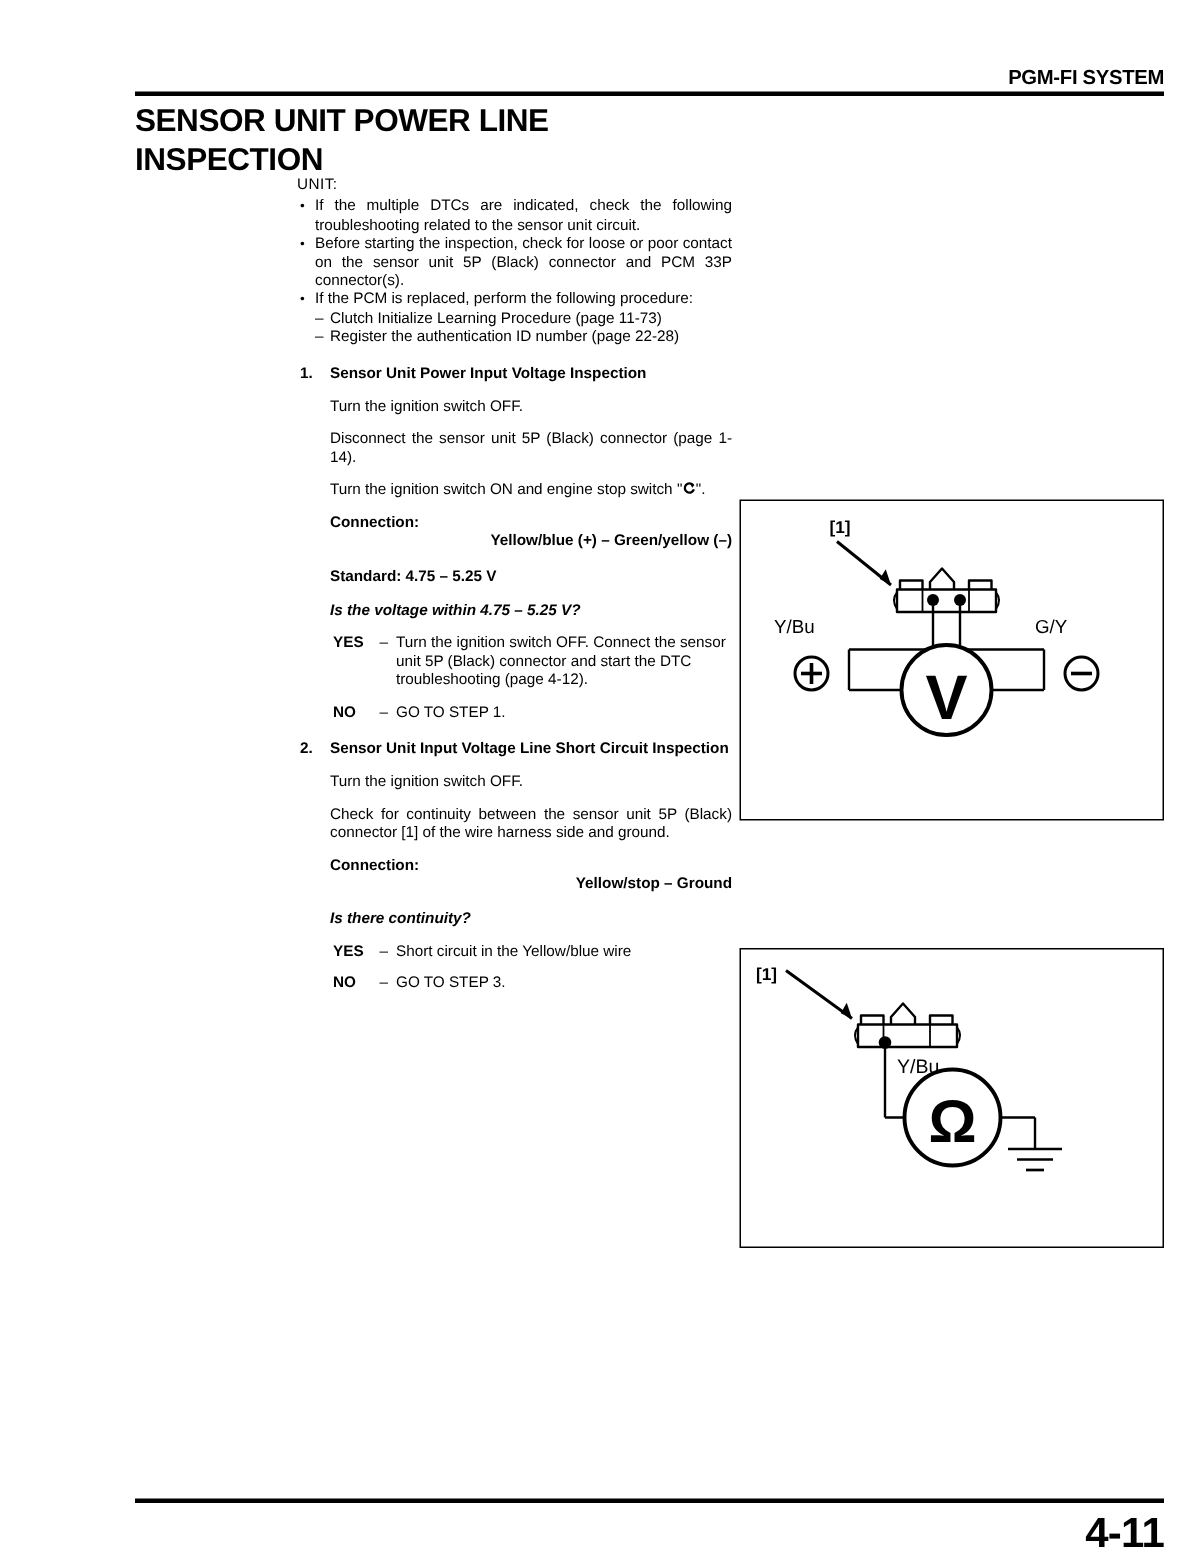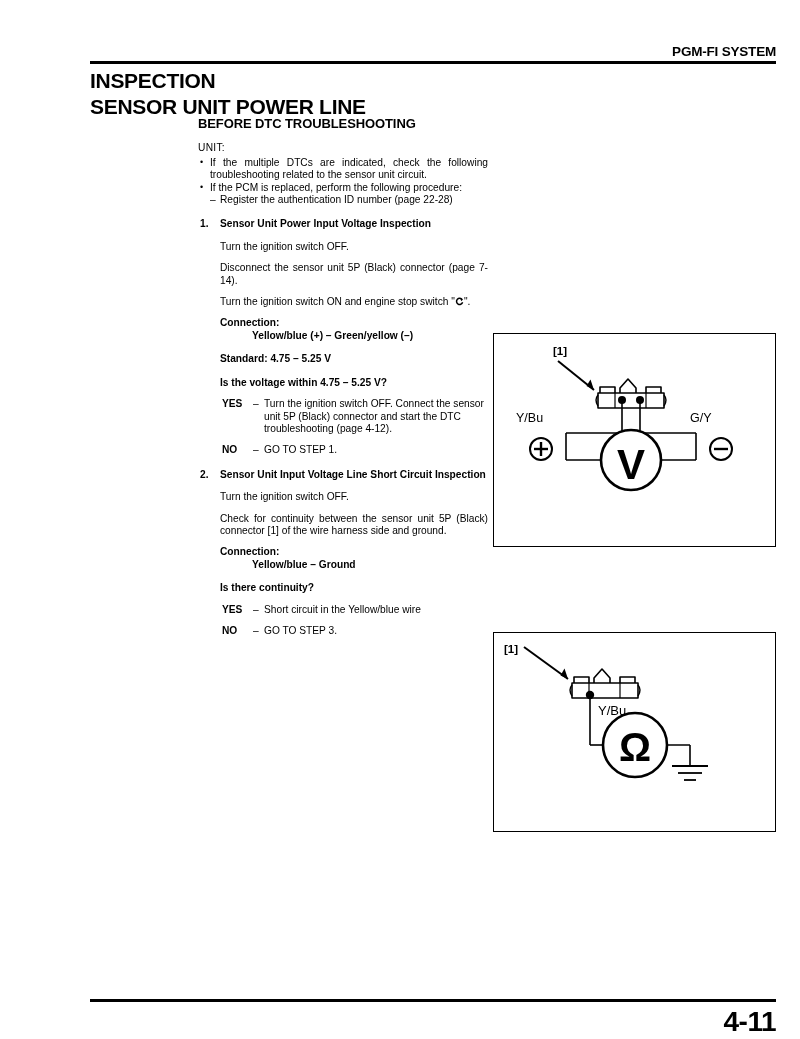--- a/index.html
+++ b/index.html
@@ -63,23 +63,23 @@
     content:"\2013";position:absolute;left:0px;top:0px;
   }
 
   .step{margin-top:12px;position:relative;padding-left:22px;}
   .step-no{position:absolute;left:2px;top:0;font-weight:bold;font-size:10.2px;}
   .step-title{font-weight:bold;font-size:10.2px;line-height:12.4px;text-align:justify;}
 
   .body-txt{margin-top:9px;text-align:justify;line-height:12.4px;}
   .body-txt.first{margin-top:10px;}
   .conn-label{font-weight:bold;margin-top:9px;}
-  .conn-val{font-weight:bold;margin-left:32px;}
+  .conn-val{font-weight:bold;margin-left:32px;text-align:right;}
   .std{font-weight:bold;margin-top:11px;}
-  .qst{font-weight:bold;margin-top:11px;}
+  .qst{font-weight:bold;font-style:italic;margin-top:11px;}
 
   .yn{position:relative;margin-top:9px;padding-left:44px;}
   .yn .lbl{position:absolute;left:2px;top:0;font-weight:bold;}
   .yn .dash{position:absolute;left:33px;top:0;}
   .yn .txt{display:block;line-height:12.4px;}
 
   .runsym{
     display:inline-block;width:9px;height:9px;position:relative;
     vertical-align:-1px;
   }
@@ -91,46 +91,47 @@
 </style>
 </head>
 <body>
 
 <div class="page">
 
   <div class="hdr-title">PGM-FI SYSTEM</div>
   <div class="hdr-rule"></div>
 
   <div class="sec-title">
+    <div>SENSOR UNIT POWER LINE</div>
     <div>INSPECTION</div>
-    <div>SENSOR UNIT POWER LINE</div>
   </div>
 
   <div class="col">
 
-    <div class="sub-head">BEFORE DTC TROUBLESHOOTING</div>
 
     <div class="note-label">UNIT:</div>
 
     <ul class="notes">
       <li>If the multiple DTCs are indicated, check the following troubleshooting related to the sensor unit circuit.</li>
+      <li>Before starting the inspection, check for loose or poor contact on the sensor unit 5P (Black) connector and PCM 33P connector(s).</li>
       <li>
         <span>If the PCM is replaced, perform the following procedure:</span>
         <ul class="sub">
+          <li>Clutch Initialize Learning Procedure (page 11-73)</li>
           <li>Register the authentication ID number (page 22-28)</li>
         </ul>
       </li>
     </ul>
 
     <div class="step">
       <span class="step-no">1.</span>
       <div class="step-title">Sensor Unit Power Input Voltage Inspection</div>
 
       <div class="body-txt first">Turn the ignition switch OFF.</div>
-      <div class="body-txt">Disconnect the sensor unit 5P (Black) connector (page 7-14).</div>
+      <div class="body-txt">Disconnect the sensor unit 5P (Black) connector (page 1-14).</div>
 
       <div class="body-txt">
         <span>Turn the ignition switch ON and engine stop switch</span>
         <span>"</span><span class="runsym"><svg width="9" height="9" viewBox="0 0 9 9">
               <path d="M7.2 2.6 A3.1 3.1 0 1 0 7.6 5.3" fill="none" stroke="#000" stroke-width="1.5"></path>
               <path d="M5.0 1.4 L7.9 2.3 L6.5 4.2 Z" fill="#000"></path>
           </svg></span><span>".</span>
       </div>
 
 
@@ -154,21 +155,21 @@
     </div>
 
     <div class="step">
       <span class="step-no">2.</span>
       <div class="step-title">Sensor Unit Input Voltage Line Short Circuit Inspection</div>
 
       <div class="body-txt first">Turn the ignition switch OFF.</div>
       <div class="body-txt">Check for continuity between the sensor unit 5P (Black) connector [1] of the wire harness side and ground.</div>
 
       <div class="conn-label">Connection:</div>
-      <div class="conn-val">Yellow/blue – Ground</div>
+      <div class="conn-val">Yellow/stop – Ground</div>
 
       <div class="qst">Is there continuity?</div>
 
       <div class="yn">
         <span class="lbl">YES</span>
         <span class="dash">–</span>
         <span class="txt">Short circuit in the Yellow/blue wire</span>
       </div>
       <div class="yn">
         <span class="lbl">NO</span>

